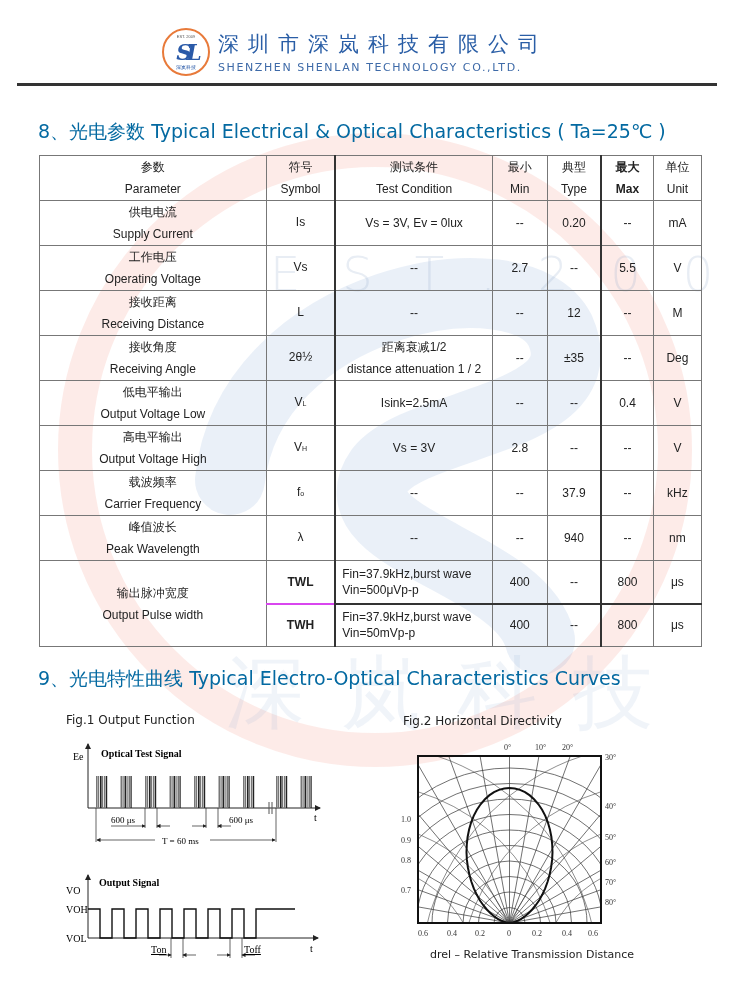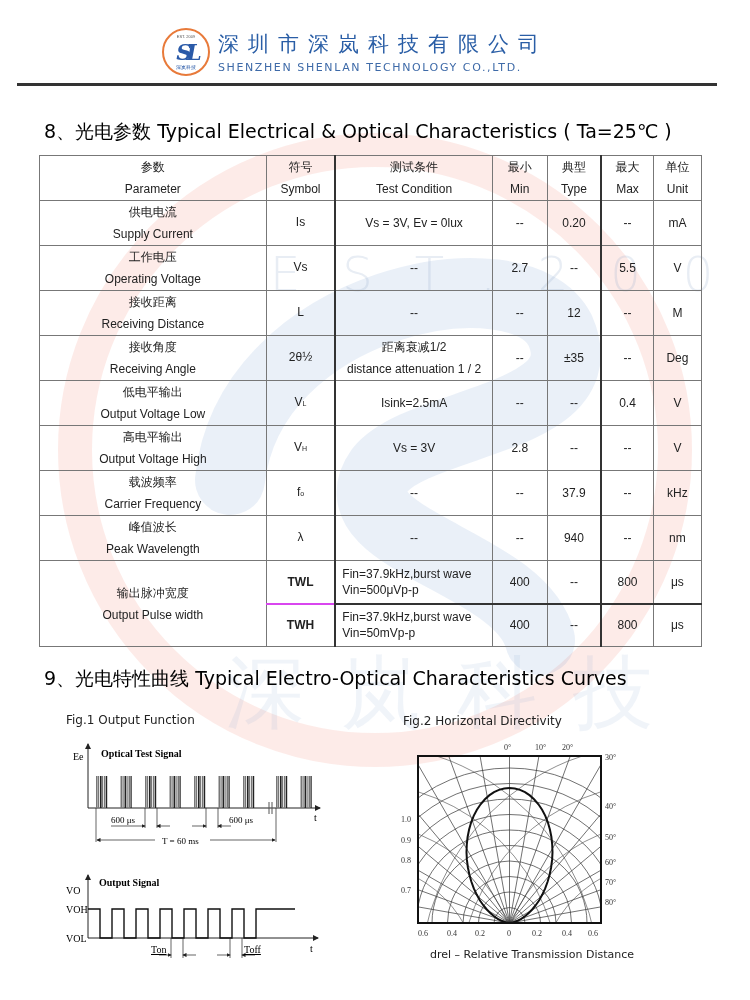--- a/index.html
+++ b/index.html
@@ -17,34 +17,34 @@
   .header { position: absolute; left: 0; top: 0; width: 750px; height: 90px; }
   .logo { position: absolute; left: 162px; top: 28px; width: 48px; height: 48px; border-radius: 50%; border: 2px solid #e87a3a; background: #fff; display: flex; align-items: center; justify-content: center; }
   .logo-mark { font-family: "DejaVu Serif", serif; font-style: italic; font-weight: bold; font-size: 22px; color: #2a5aa8; letter-spacing: -6px; }
   .logo-top { position: absolute; top: 4px; left: 0; width: 100%; text-align: center; font-size: 4px; color: #555; }
   .logo-bottom { position: absolute; bottom: 4px; left: 0; width: 100%; text-align: center; font-size: 5px; color: #2a5aa8; }
   .company-cn { position: absolute; left: 218px; top: 30px; font-size: 21px; letter-spacing: 9px; color: #2a5ea6; font-family: "DejaVu Serif", serif; }
   .company-en { position: absolute; left: 218px; top: 61px; font-size: 11px; letter-spacing: 1.6px; color: #3e6aa8; font-family: "DejaVu Sans", sans-serif; }
   .header-rule { position: absolute; left: 17px; top: 83px; width: 700px; height: 3px; background: #333; }
 
   
-  .section-title { position: absolute; left: 44px; font-size: 19px; color: #000000; font-family: "DejaVu Sans", sans-serif; white-space: nowrap; }
+  .section-title { position: absolute; left: 38px; font-size: 19px; color: #0369a1; font-family: "DejaVu Sans", sans-serif; white-space: nowrap; }
   .s8 { top: 119px; }
   .s9 { top: 666px; }
 
   
   table.spec { position: absolute; left: 39px; top: 155px; width: 663px; border-collapse: collapse; font-size: 12px; color: #222; }
   table.spec td { border: 1px solid #777; text-align: center; vertical-align: middle; line-height: 22px; padding: 0 2px; }
   table.spec td.thick-l { border-left: 2px solid #333; }
   .c-param { width: 233px; }
   .c-sym { width: 70px; }
   .c-cond { width: 159px; }
   .c-min { width: 56px; }
   .c-typ { width: 55px; }
-  .c-max { width: 53px; }
+  .c-max { width: 53px; font-weight: bold; }
   .c-unit { width: 49px; }
   .row-h { height: 44px; }
   .row-hh { height: 43px; }
   .cond-left { text-align: left !important; padding-left: 6px !important; line-height: 16px !important; border-radius: 7px; }
   .sub { font-size: 7px; vertical-align: baseline; }
   .sym-bold { font-weight: bold; font-size: 12px; }
 
   
   .fig-cap { position: absolute; font-size: 12px; color: #222; font-family: "DejaVu Sans", sans-serif; }
   .fig1-cap { left: 66px; top: 713px; }

